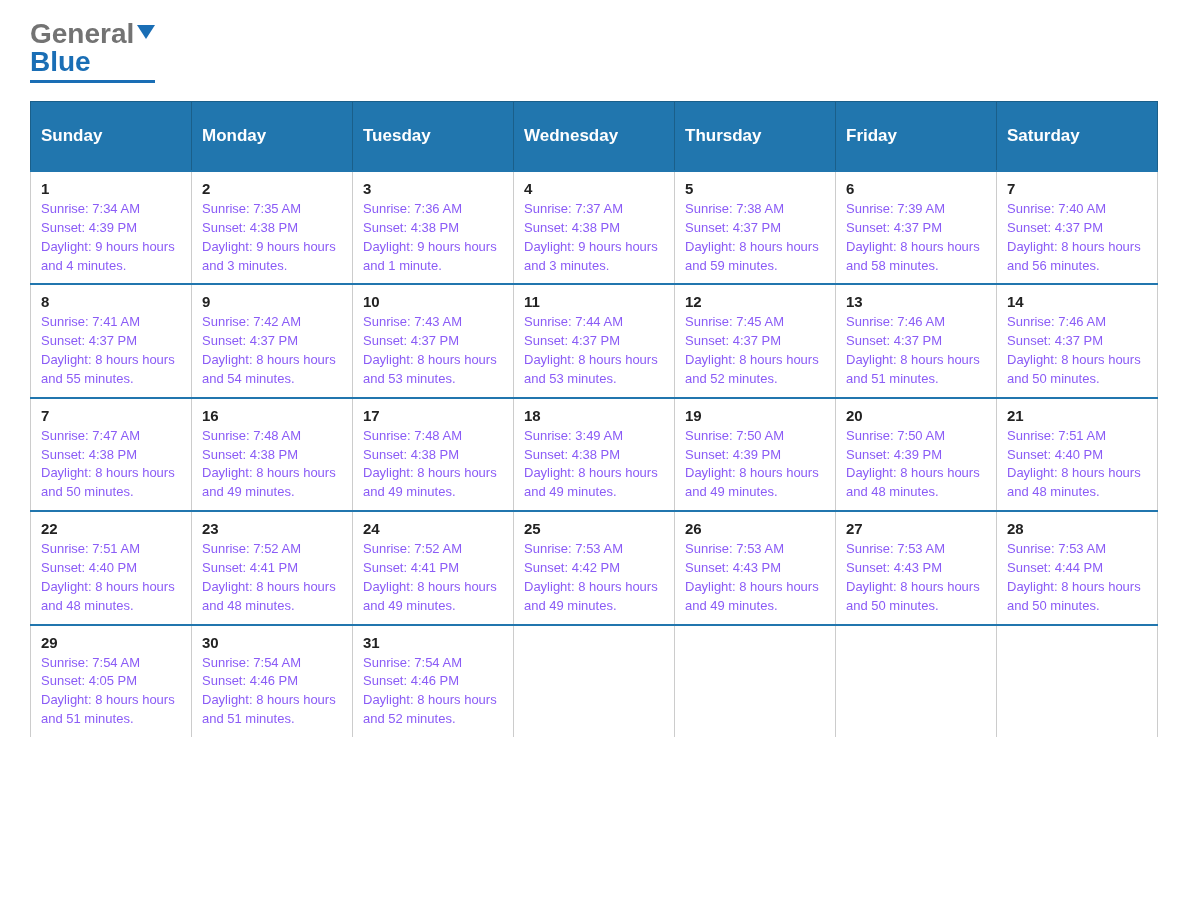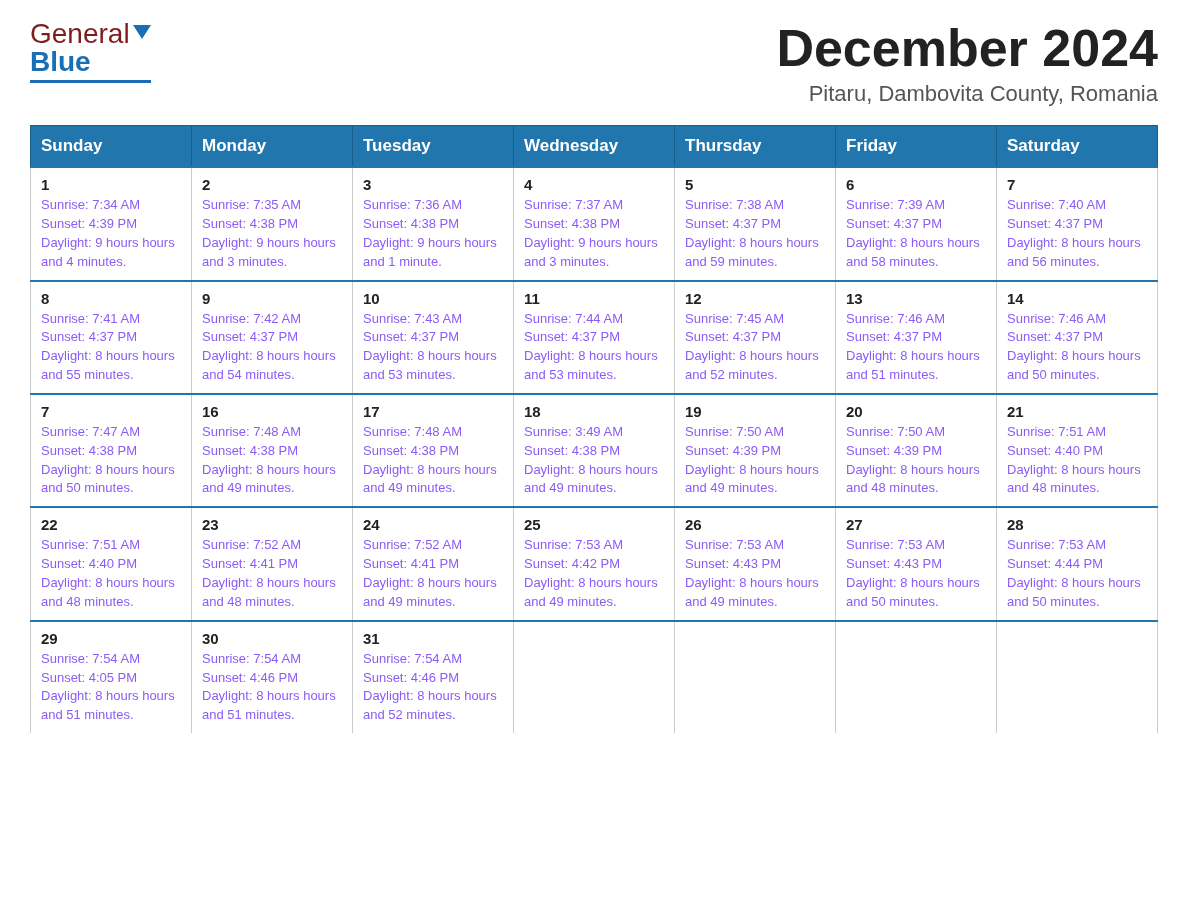--- a/index.html
+++ b/index.html
@@ -16,22 +16,22 @@
       align-items: flex-start;
       margin-bottom: 18px;
     }
     .logo {
       display: flex;
       flex-direction: column;
       align-items: flex-start;
     }
     .logo-general {
       font-size: 28px;
-      font-weight: normal;
-      color: #7f1d1d;
+      font-weight: bold;
+      color: #737373;
       line-height: 1;
     }
     .logo-blue {
       font-size: 28px;
       font-weight: bold;
       color: #1a6eb5;
       line-height: 1;
     }
     .logo-triangle {
       display: inline-block;
@@ -68,21 +68,21 @@
     table {
       width: 100%;
       border-collapse: collapse;
       table-layout: fixed;
     }
     thead th {
       background: #2176ae;
       color: #fff;
       font-size: 17px;
       font-weight: bold;
-      padding: 10px 10px;
+      padding: 24px 10px;
       text-align: left;
       border: 1px solid #1a5f8a;
     }
     tbody td {
       vertical-align: top;
       padding: 8px 10px;
       border: 1px solid #ccc;
       border-top: 2px solid #2176ae;
       font-size: 13.5px;
       color: #222;
@@ -119,24 +119,20 @@
 <div class="header-area">
   <div class="logo">
     <div style="display:flex;align-items:center;">
       <span class="logo-general">General</span>
       <span class="logo-triangle"></span>
     </div>
     <div style="display:flex;align-items:center;margin-top:0;">
       <span class="logo-blue">Blue</span>
     </div>
     <div class="logo-line"></div>
-  </div>
-  <div class="title-area">
-    <div class="month-title">December 2024</div>
-    <div class="location-title">Pitaru, Dambovita County, Romania</div>
   </div>
 </div>
 
 <table>
   <thead>
     <tr>
       <th>Sunday</th>
       <th>Monday</th>
       <th>Tuesday</th>
       <th>Wednesday</th>

